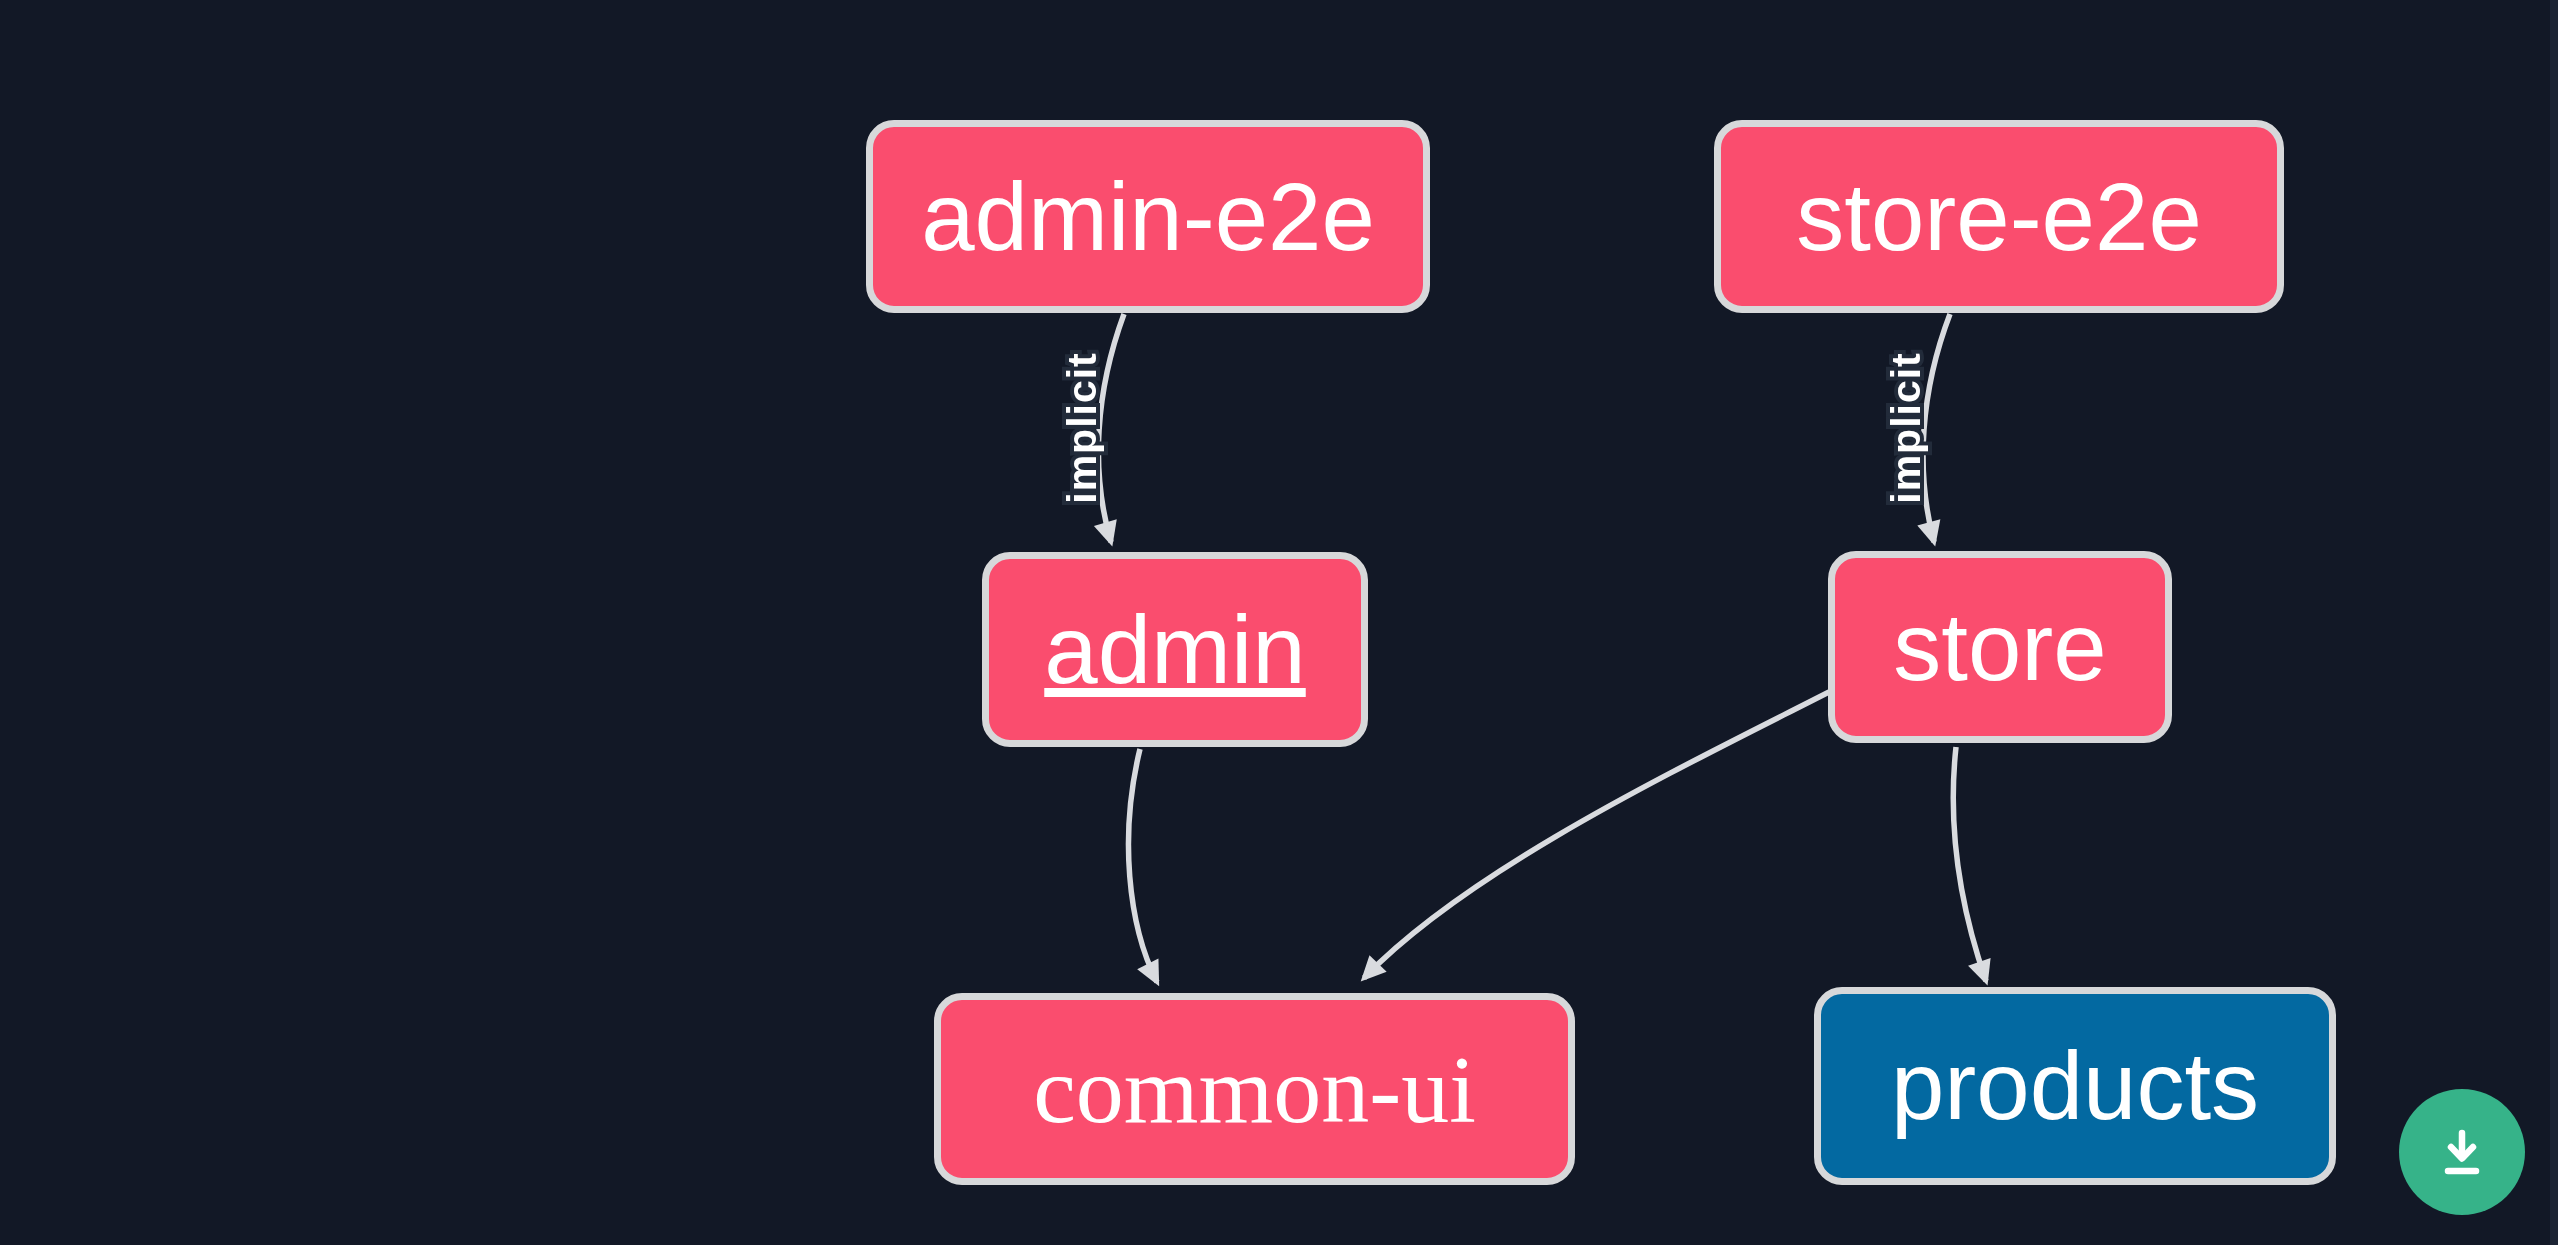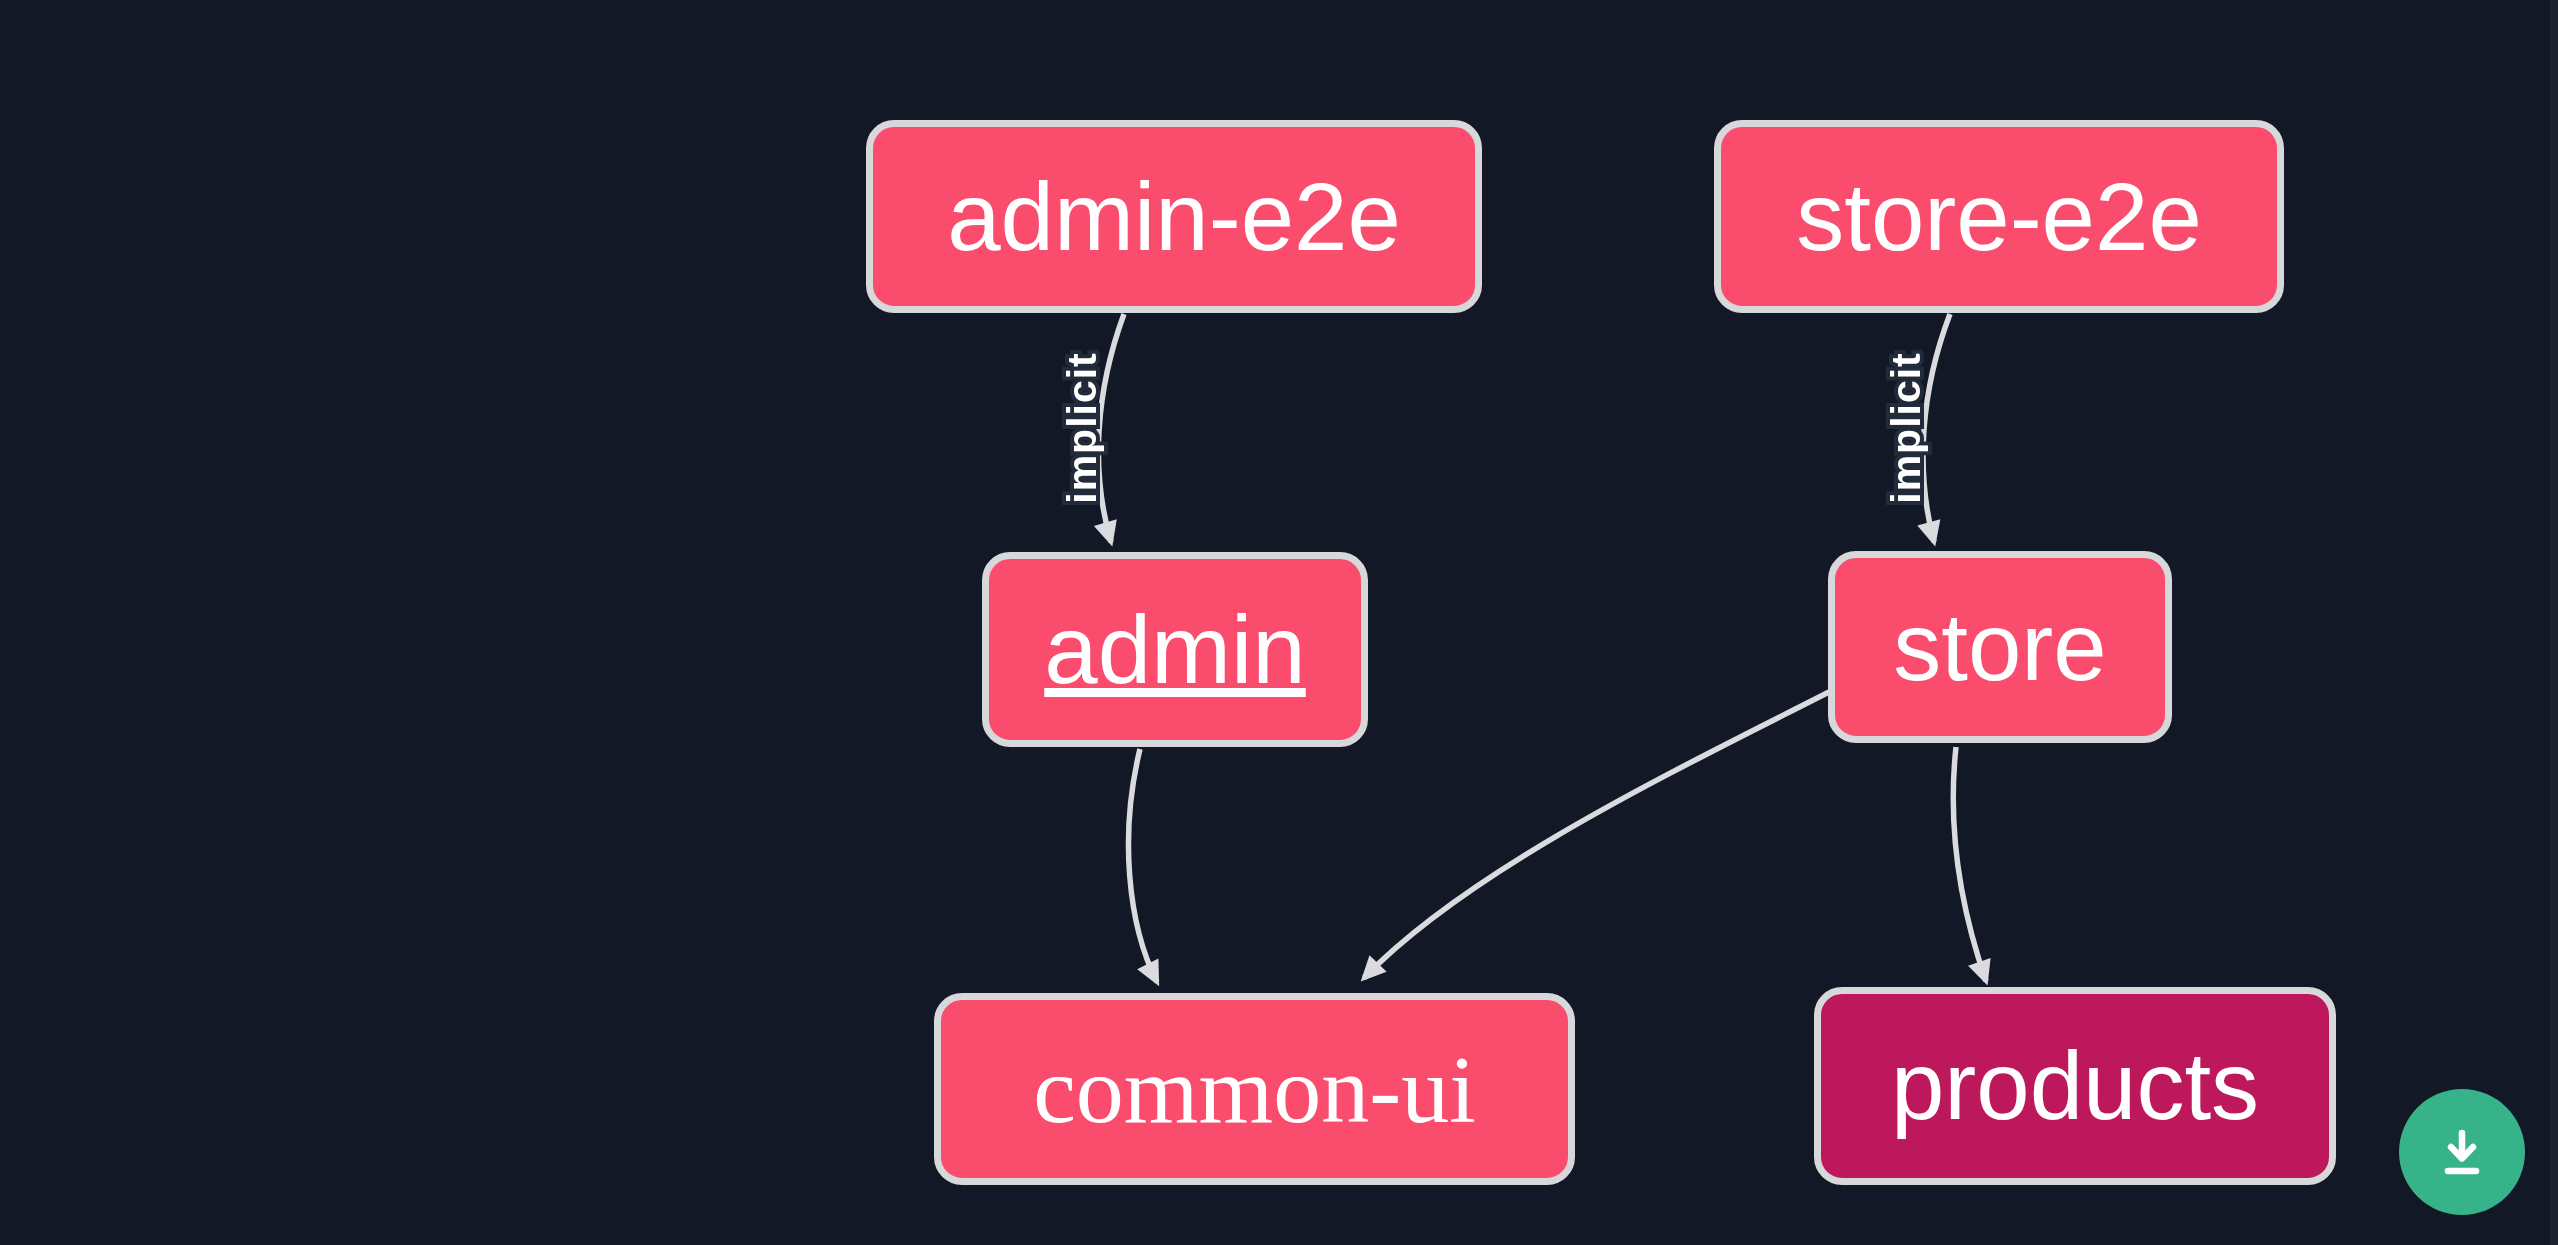--- a/index.html
+++ b/index.html
@@ -54,21 +54,21 @@
   .sb-scroll-track{position:absolute;left:558px;top:0;width:16px;height:1245px;background:#eceef0;}
   .sb-scroll-thumb{position:absolute;left:3px;top:4px;width:10px;height:1237px;background:#bcc0c5;border-radius:5px;cursor:pointer;}
 
   
   .graph{position:absolute;left:574px;top:0;width:1984px;height:1245px;background:#121826;}
   .edges-svg{position:absolute;left:0;top:0;pointer-events:none;}
   .gnode{position:absolute;display:flex;align-items:center;justify-content:center;
          border:7px solid #d7d8da;border-radius:28px;box-sizing:border-box;
          color:#ffffff;font-size:96px;font-weight:400;cursor:pointer;white-space:nowrap;}
   .gnode.pink{background:#fa4d6e;}
-  .gnode.gray{background:#be185d;}
+  .gnode.gray{background:#0369a1;}
 
   .fab{position:absolute;left:2399px;top:1089px;width:126px;height:126px;border-radius:50%;
        background:#36b389;display:flex;align-items:center;justify-content:center;cursor:pointer;}
 
   .right-scroll-track{position:absolute;left:2550px;top:0;width:8px;height:1245px;background:#1c2434;}
 </style>
 </head>
 <body>
 
 <aside class="sidebar">
@@ -164,21 +164,21 @@
     </defs>
   <path d="M 1124 314 C 1096 390, 1090 470, 1111 542" fill="none" stroke="#d9dbdf" stroke-width="5.5" marker-end="url(#arrow)"></path>
       <text transform="translate(1082 428) rotate(-90)" text-anchor="middle" dominant-baseline="central" fill="#ffffff" stroke="#222b3a" stroke-width="8" paint-order="stroke" style="font:700 41px &quot;Liberation Sans&quot;,sans-serif;letter-spacing:1px;">implicit</text>
       <path d="M 1950 314 C 1921 390, 1915 470, 1934 542" fill="none" stroke="#d9dbdf" stroke-width="5.5" marker-end="url(#arrow)"></path>
       <text transform="translate(1906 428) rotate(-90)" text-anchor="middle" dominant-baseline="central" fill="#ffffff" stroke="#222b3a" stroke-width="8" paint-order="stroke" style="font:700 41px &quot;Liberation Sans&quot;,sans-serif;letter-spacing:1px;">implicit</text>
       <path d="M 1140 749 C 1119 835, 1128 925, 1157 982" fill="none" stroke="#d9dbdf" stroke-width="5.5" marker-end="url(#arrow)"></path>
       <path d="M 1829 692 C 1680 768, 1470 868, 1364 978" fill="none" stroke="#d9dbdf" stroke-width="5.5" marker-end="url(#arrow)"></path>
       <path d="M 1956 747 C 1947 830, 1962 912, 1986 981" fill="none" stroke="#d9dbdf" stroke-width="5.5" marker-end="url(#arrow)"></path>
     </svg>
   <div id="nodes-layer">
-      <div class="gnode pink" style="left: 866px; top: 120px; width: 616px; height: 193px;">admin-e2e</div>
+      <div class="gnode pink" style="left: 866px; top: 120px; width: 564px; height: 193px;">admin-e2e</div>
       <div class="gnode pink" style="left: 1714px; top: 120px; width: 570px; height: 193px;">store-e2e</div>
       <div class="gnode pink" style="left: 982px; top: 552px; width: 386px; height: 195px; text-decoration: underline;">admin</div>
       <div class="gnode pink" style="left: 1828px; top: 551px; width: 344px; height: 192px;">store</div>
       <div class="gnode pink" style="left: 934px; top: 993px; width: 641px; height: 192px; font-family: Liberation Serif, serif;">common-ui</div>
       <div class="gnode gray" style="left: 1814px; top: 987px; width: 522px; height: 198px;">products</div>
     </div>
 </main>
 
 <button class="fab" style="border:none;">
   <svg width="62" height="62" viewBox="0 0 62 62" fill="none" stroke="#ffffff" stroke-width="6.5" stroke-linecap="round" stroke-linejoin="round">

